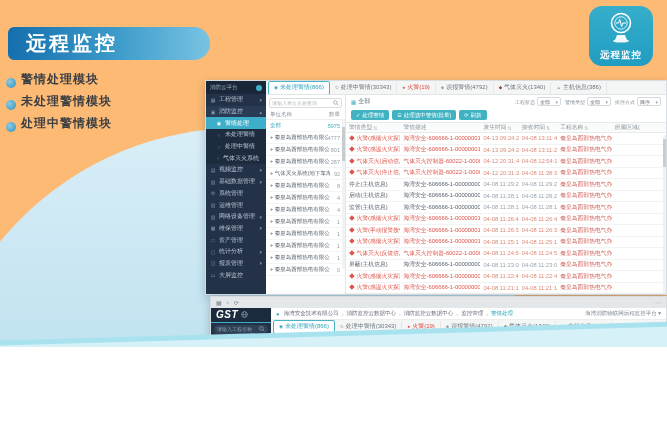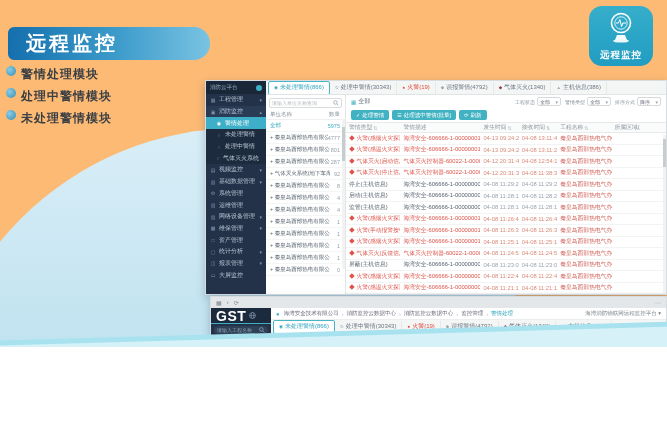--- a/index.html
+++ b/index.html
@@ -11,21 +11,21 @@
     background:linear-gradient(180deg,#d9eef7 0%,#b3dcec 55%,#a5d5e9 100%);z-index:0;}
   .wave-dark{position:absolute;left:-30px;bottom:-26px;width:740px;height:42px;background:#a9e2ef;transform:rotate(-1.6deg);z-index:3;}
   .wave-light{position:absolute;left:-30px;bottom:-31px;width:740px;height:42px;background:#d6f2f8;transform:rotate(-1.6deg);z-index:3;}
 
   
   .title-banner{position:absolute;left:8px;top:27px;width:202px;height:33px;z-index:5;
     background:linear-gradient(90deg,#146fad 0%,#3e9ccb 55%,#79c3e2 100%);
     border-radius:6px 16px 16px 6px;display:flex;align-items:center;padding-left:18px;
     color:#fff;font-size:20px;font-weight:bold;letter-spacing:3px;}
   .bullets{position:absolute;left:6px;top:66px;z-index:5;}
-  .bullet{display:flex;align-items:flex-start;gap:5px;height:22px;}
+  .bullet{display:flex;align-items:flex-end;gap:5px;height:22px;}
   .bullet .dot{width:10px;height:10px;border-radius:50%;flex:0 0 10px;
     background:radial-gradient(circle at 35% 35%,#8ccbe4,#2f8fb8);}
   .bullet .btxt{font-size:12px;font-weight:600;color:#3a3f44;letter-spacing:1px;}
 
   
   .app-tile{position:absolute;left:589px;top:6px;width:64px;height:60px;border-radius:13px;z-index:5;
     background:linear-gradient(180deg,#36aecb,#219dc2);display:flex;flex-direction:column;align-items:center;justify-content:flex-end;padding-bottom:4px;}
   .app-tile svg{position:absolute;top:5px;left:50%;transform:translateX(-50%);}
   .app-tile .tile-label{font-size:9.5px;font-weight:bold;color:#fff;letter-spacing:1px;}
 
@@ -48,21 +48,21 @@
   .side-item{height:11.7px;display:flex;align-items:center;gap:3px;padding:0 4px;color:#b8c4d4;font-size:6px;white-space:nowrap;overflow:hidden;}
   .side-item .si-icon{font-size:5px;color:#7e93ac;width:6px;text-align:center;}
   .side-item .si-arrow{margin-left:auto;font-size:5px;color:#7e93ac;}
   .side-item.open{background:#2a3b55;}
   .side-item.sub{background:#1d2b3e;padding-left:10px;}
   .side-item.active{background:#3eafc8;color:#fff;}
   .side-item.active .si-icon{color:#fff;}
   .s2 .side-item{height:12px;}
 
   .logo-row{height:16px;background:#1c2a3d;display:flex;align-items:center;gap:3px;padding:0 5px;border-bottom:1px solid #3fb0c4;}
-  .logo-gst{color:#fff;font-size:14px;font-weight:bold;letter-spacing:.5px;}
+  .logo-gst{color:#fff;font-size:10px;font-weight:bold;font-style:italic;letter-spacing:.5px;}
   .side-search{margin:2px 3px;height:10px;background:#2e4156;border-radius:5px;display:flex;align-items:center;justify-content:space-between;padding:0 3px;}
   .side-search input{background:transparent;border:none;outline:none;width:40px;font-size:5px;color:#cdd8e2;padding:0;}
   .side-search input::placeholder{color:#8fa3b6;}
 
   .tabbar{height:14px;background:#f4f6f6;border-bottom:1px solid #e1e4e4;display:flex;align-items:center;padding:0 2px;overflow:hidden;flex:0 0 14px;}
   .tab{display:flex;align-items:center;gap:2px;padding:1.5px 5px;font-size:6px;color:#6b7681;white-space:nowrap;border-right:1px solid #e6e8e8;}
   .tab .tab-ico{font-size:4.5px;color:#9aa6af;}
   .tab.active{background:#fff;color:#2ea4bd;border:1px solid #49b4c6;border-radius:2px;}
   .tab.active .tab-ico{color:#2ea4bd;}
   .tab.red{color:#e0483c;}
@@ -136,25 +136,25 @@
   </div>
 
   <div class="bullets">
 
   <div class="bullet">
         <span class="dot"></span>
         <span class="btxt">警情处理模块</span>
       </div>
       <div class="bullet">
         <span class="dot"></span>
-        <span class="btxt">处理中警情模块</span>
+        <span class="btxt">未处理警情模块</span>
       </div>
       <div class="bullet">
         <span class="dot"></span>
-        <span class="btxt">未处理警情模块</span>
+        <span class="btxt">处理中警情模块</span>
       </div>
     </div>
 
   <div class="app-tile">
     <svg width="30" height="34" viewBox="0 0 30 34">
       <circle cx="15" cy="12" r="9.5" fill="none" stroke="#ffffff" stroke-width="1.6"></circle>
       <circle cx="15" cy="12" r="6.2" fill="none" stroke="#ffffff" stroke-width="0.9" opacity="0.9"></circle>
       <polyline points="10,12 12.5,12 13.8,8.5 15.6,15.5 16.8,12 20,12" fill="none" stroke="#ffffff" stroke-width="1"></polyline>
       <path d="M11 24 L19 24 L21 29 L9 29 Z" fill="#ffffff" opacity="0.95"></path>
       <ellipse cx="15" cy="30" rx="8" ry="1.6" fill="#ffffff" opacity="0.9"></ellipse>

